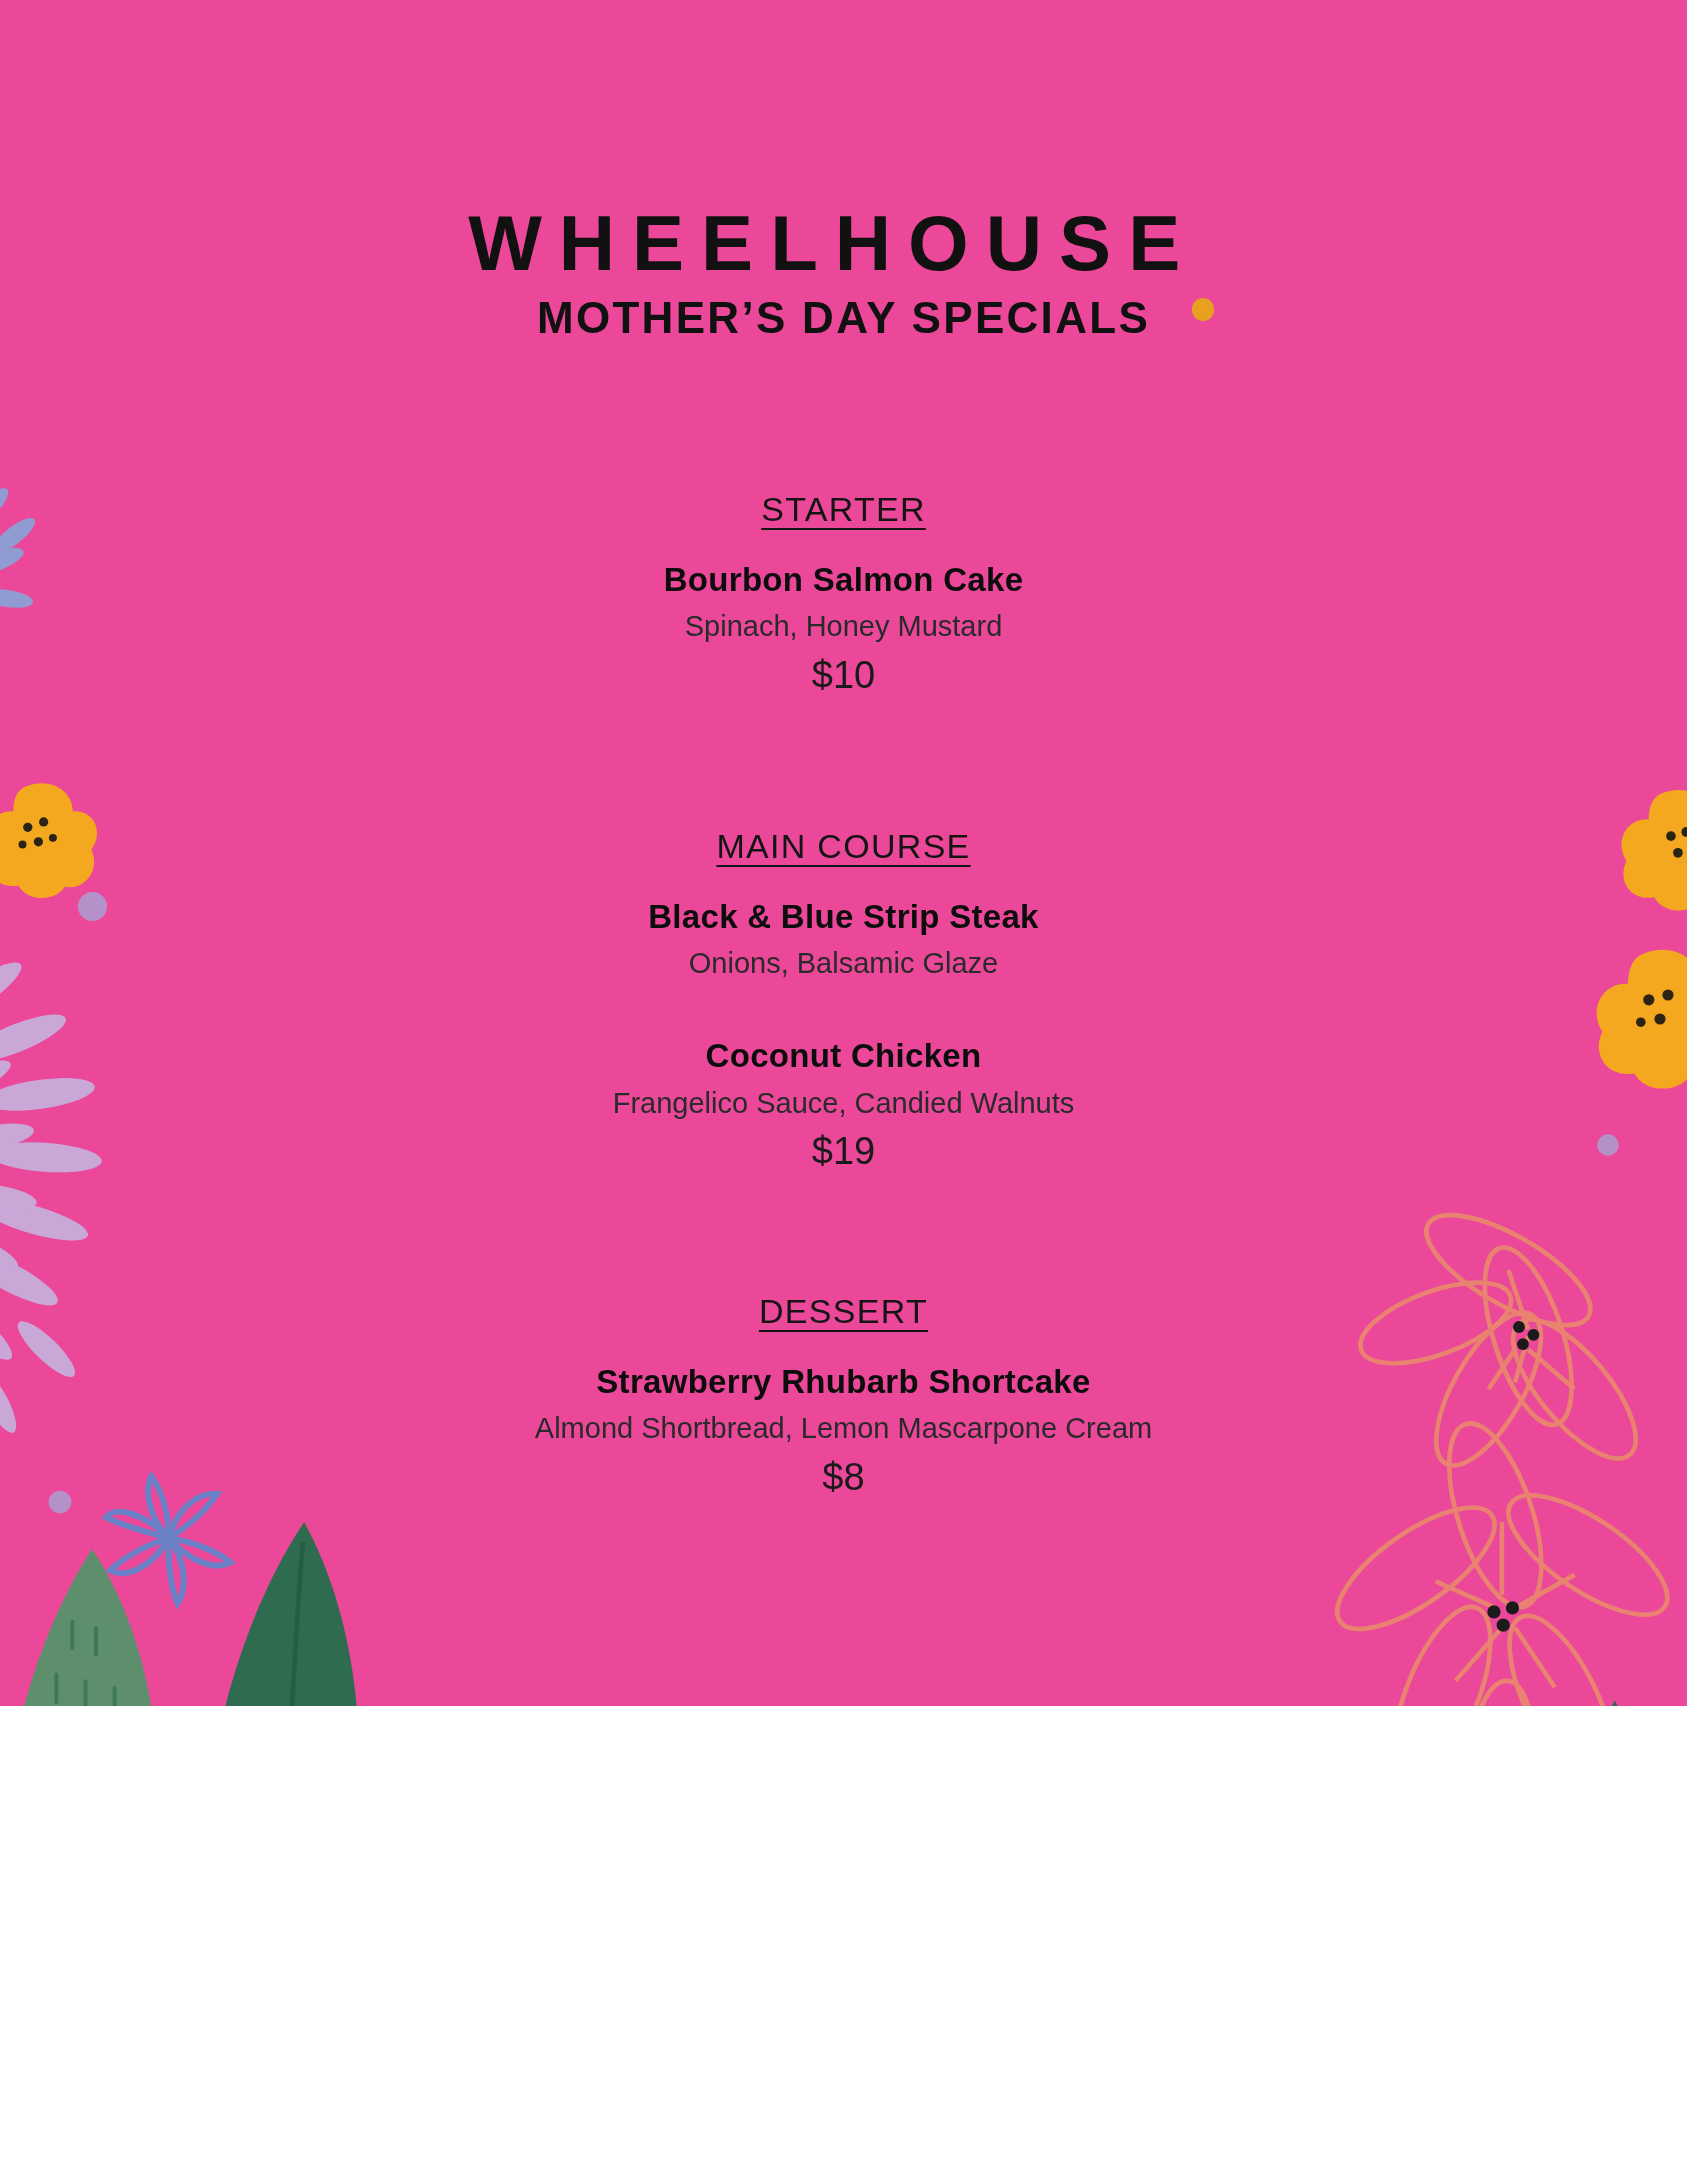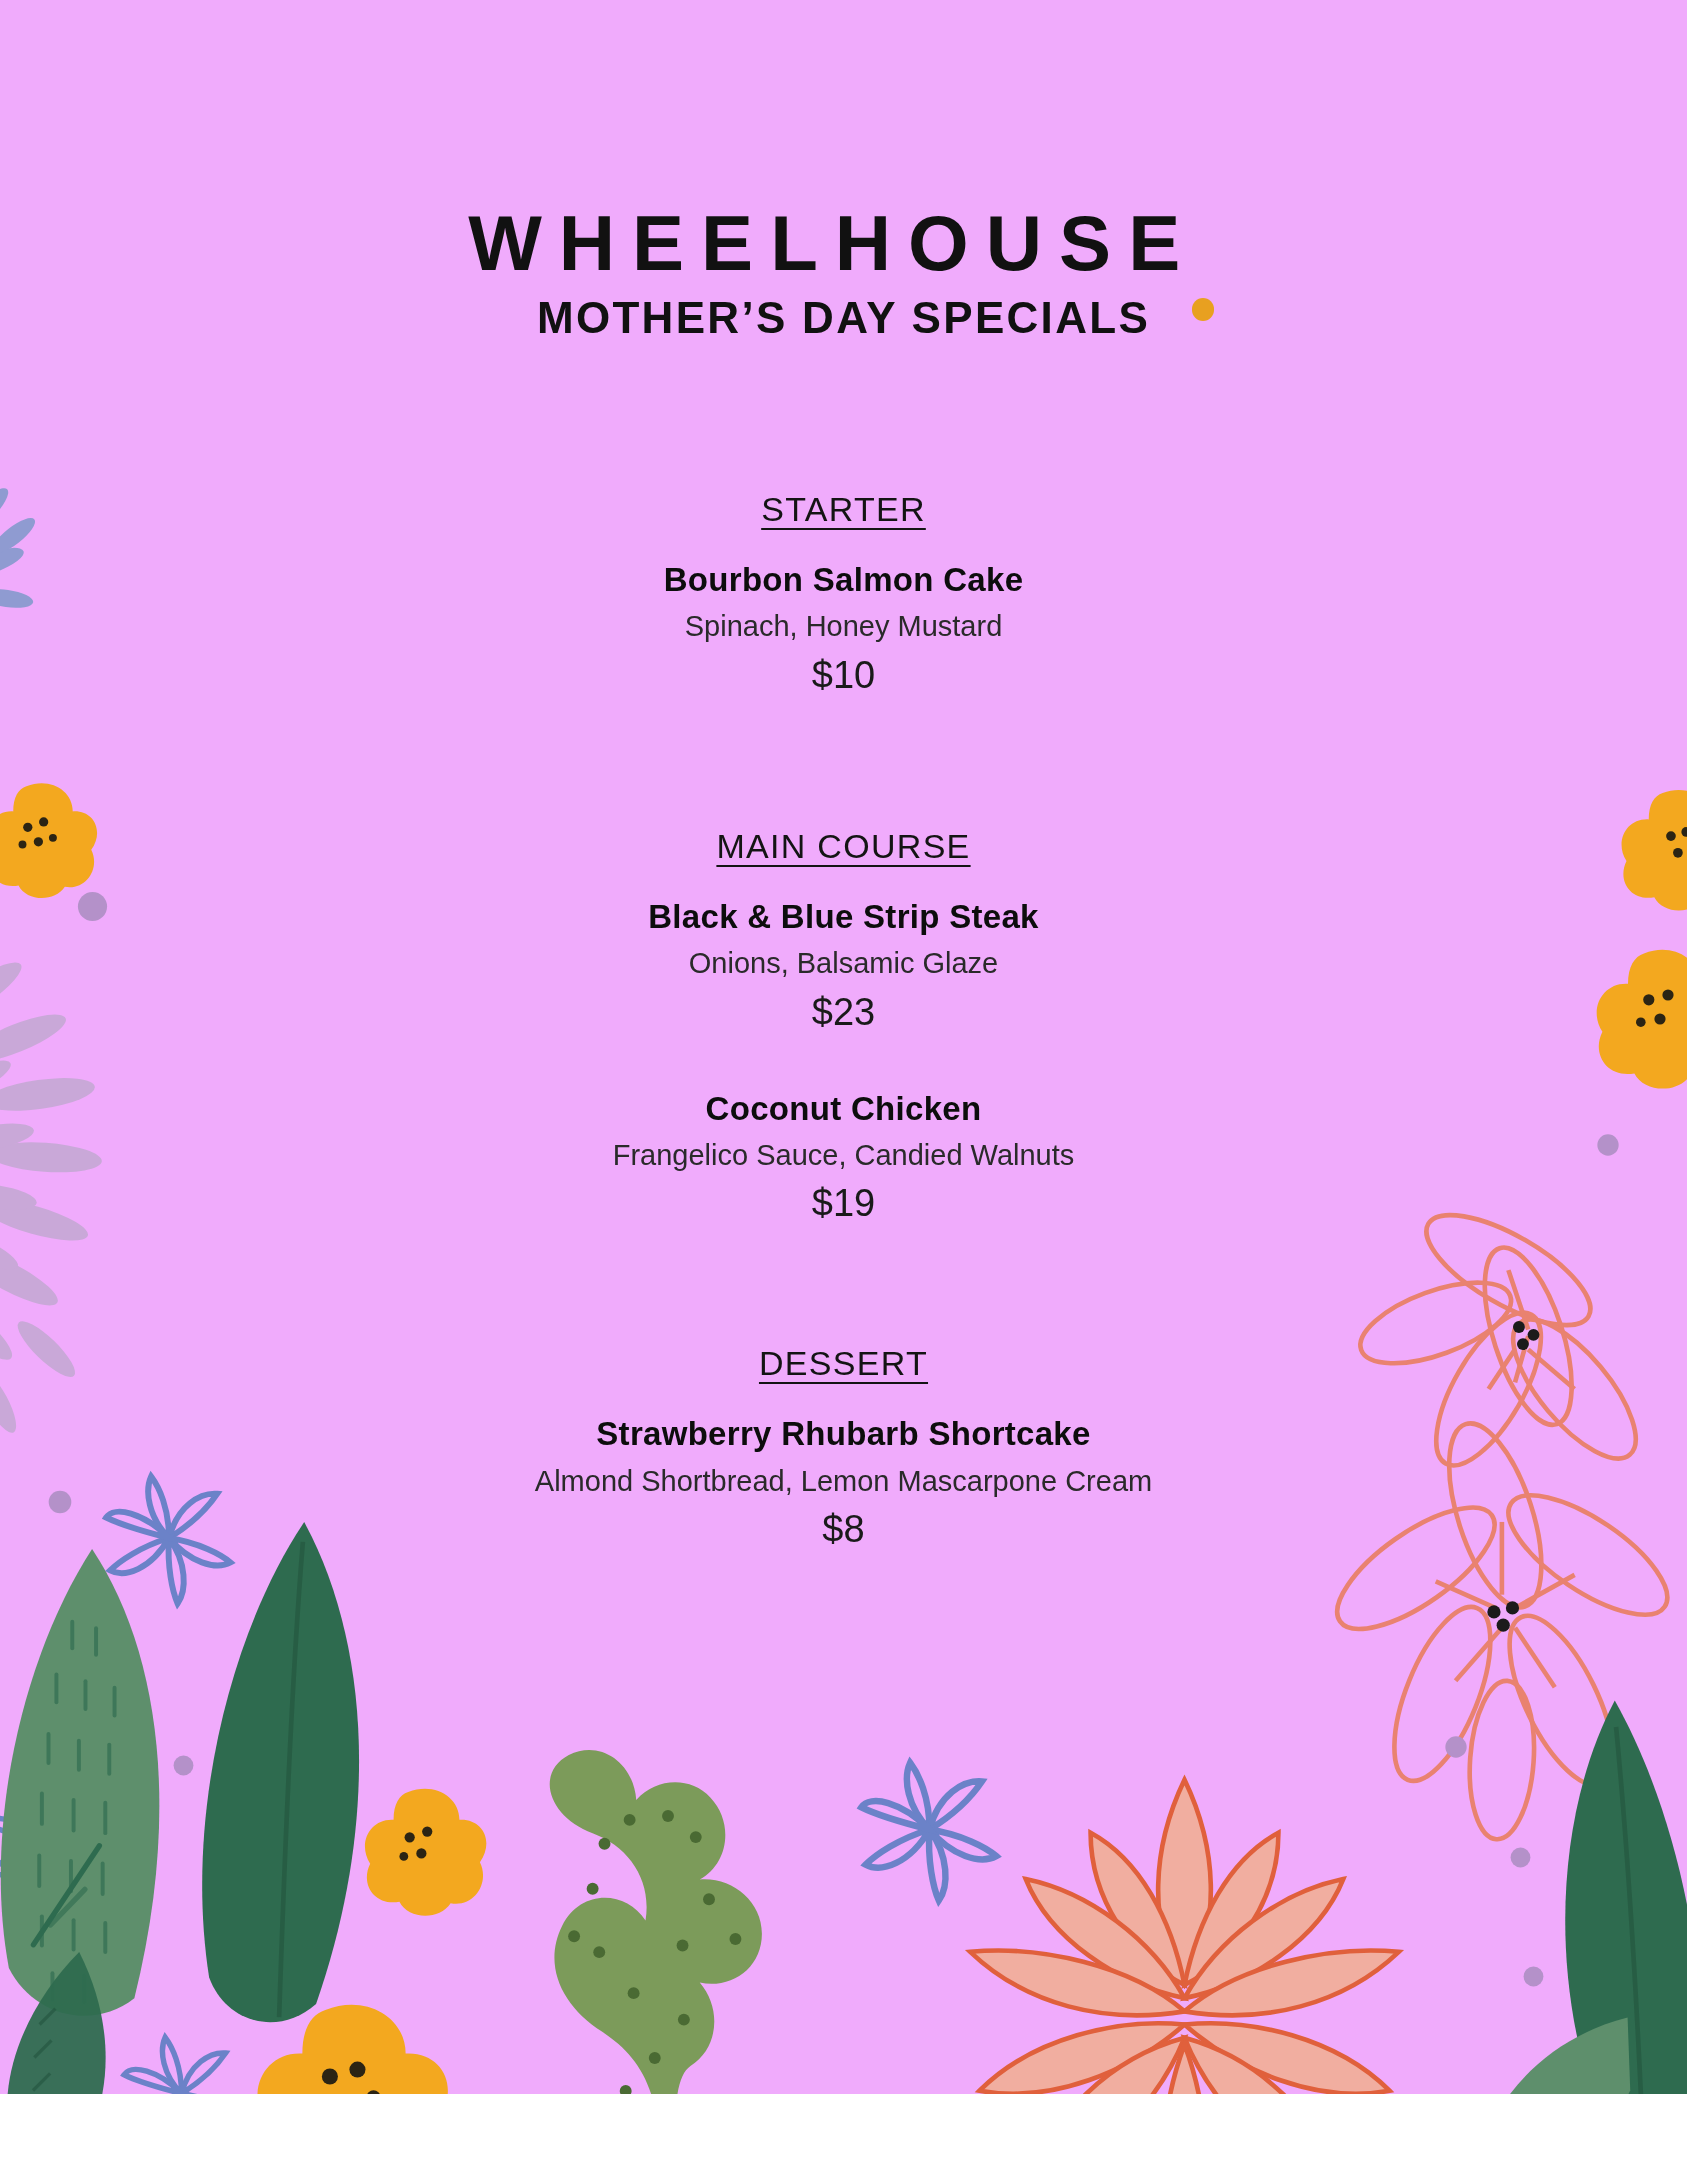--- a/index.html
+++ b/index.html
@@ -6,22 +6,22 @@
   html, body {
     width: 1687px;
     height: 2183px;
     background: #ffffff;
     font-family: "Liberation Sans", sans-serif;
     overflow: hidden;
   }
   .page {
     position: relative;
     width: 1687px;
-    height: 2094px;
-    background: #f0abfc;
+    height: 1706px;
+    background: #ec4899;
     overflow: hidden;
   }
 
   
   .art {
     position: absolute;
     inset: 0;
     pointer-events: none;
   }
   .art svg { position: absolute; display: block; }
@@ -456,21 +456,20 @@
       </div>
     </div>
 
     <div class="spacer-starter"></div>
 
     <div class="section">
       <div class="section-title">MAIN COURSE</div>
       <div class="item">
         <div class="item-name">Black &amp; Blue Strip Steak</div>
         <div class="item-desc">Onions, Balsamic Glaze</div>
-        <div class="item-price">$23</div>
       </div>
       <div class="item">
         <div class="item-name">Coconut Chicken</div>
         <div class="item-desc">Frangelico Sauce, Candied Walnuts</div>
         <div class="item-price">$19</div>
       </div>
     </div>
 
     <div class="spacer-main"></div>
 

